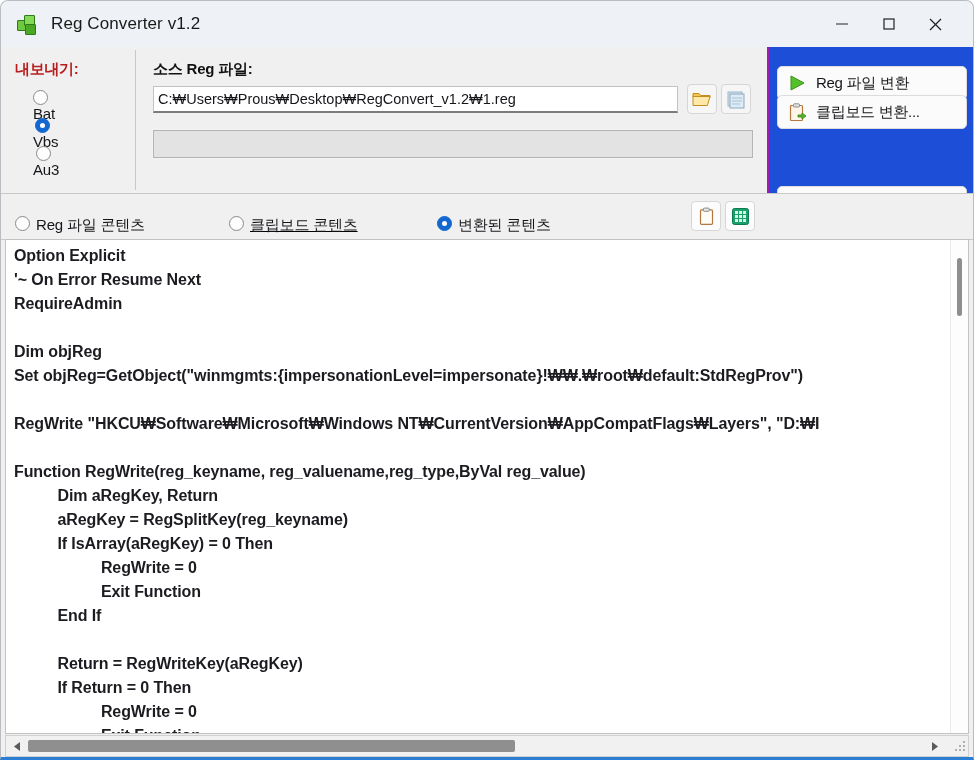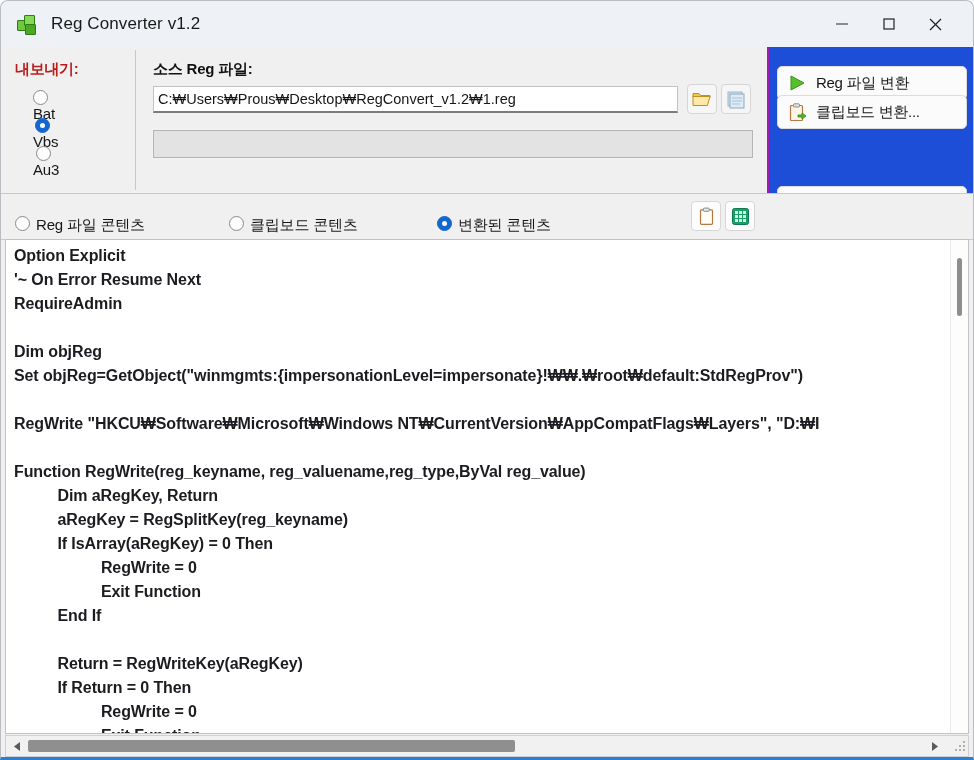--- a/index.html
+++ b/index.html
@@ -188,21 +188,21 @@
     width: 972px; height: 45px;
     background: #f0f0f0;
     border-top: 1px solid #c8c8c8;
     border-bottom: 1px solid #c8c8c8;
   }
   #midbar .mrow {
     position: absolute; top: 22px;
     display: flex; align-items: flex-start; height: 22px;
   }
   #mrow1 { left: 14px; }
-  #mrow2 { left: 228px; }
+  #mrow2 { left: 228px; text-decoration: underline; }
   #mrow3 { left: 436px; }
   .mr-icon {
     position: absolute; top: 7px;
     width: 30px; height: 30px;
     box-sizing: border-box;
     background: #fcfcfc;
     border: 1px solid #d6d6d6;
     border-radius: 4px;
     display: flex; align-items: center; justify-content: center;
   }

